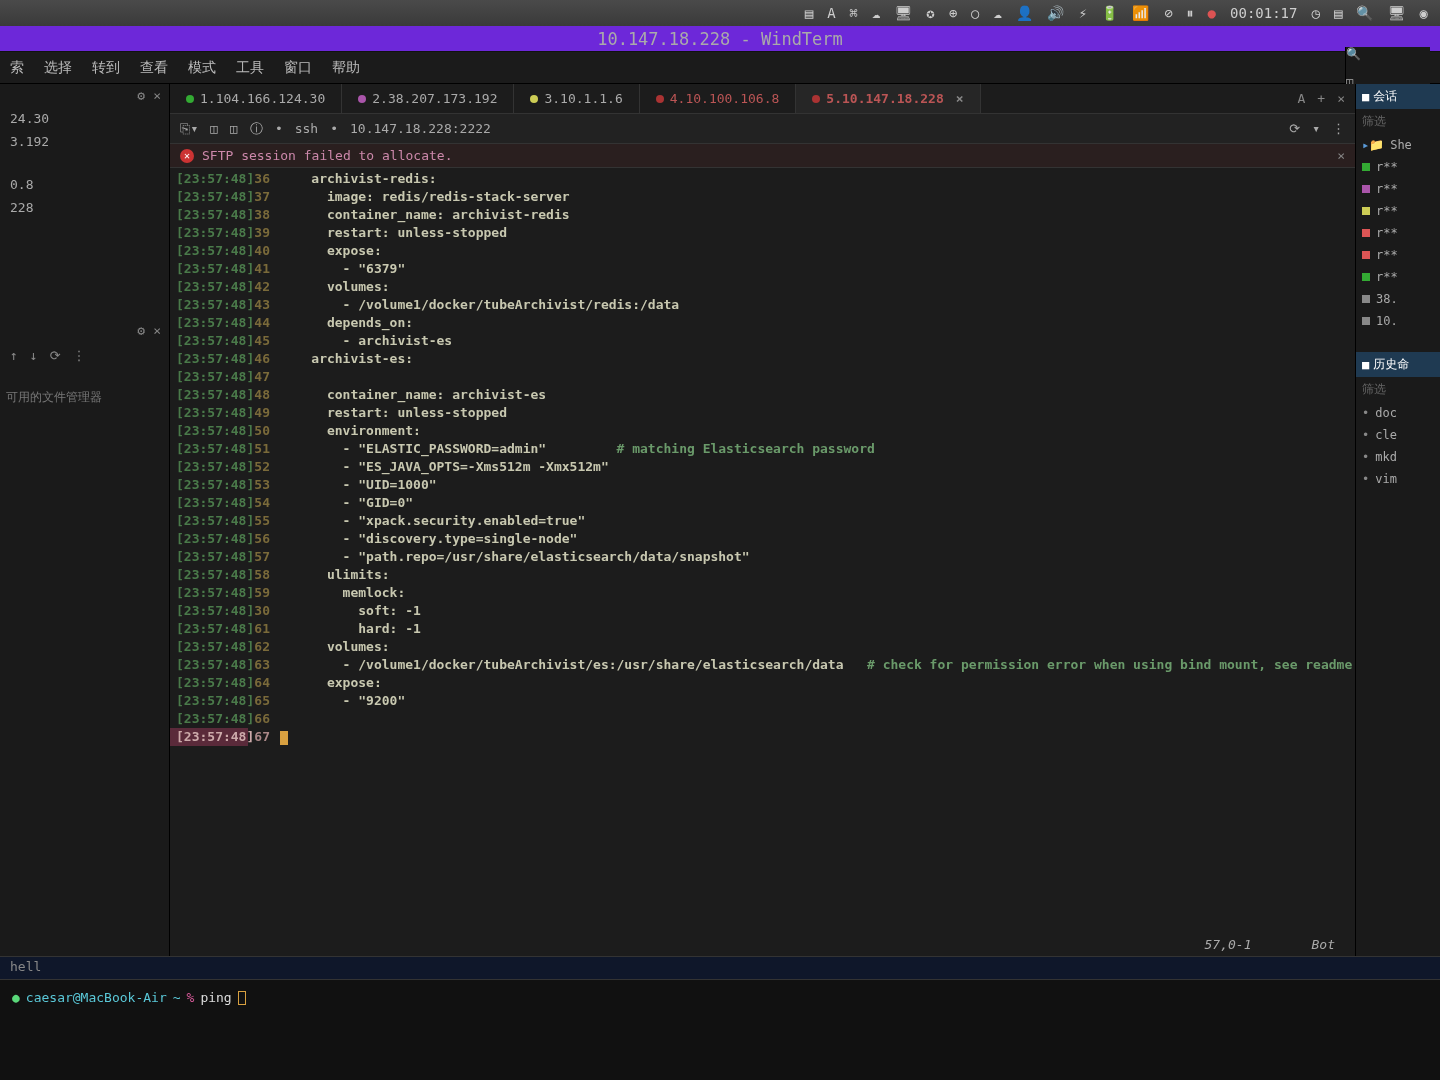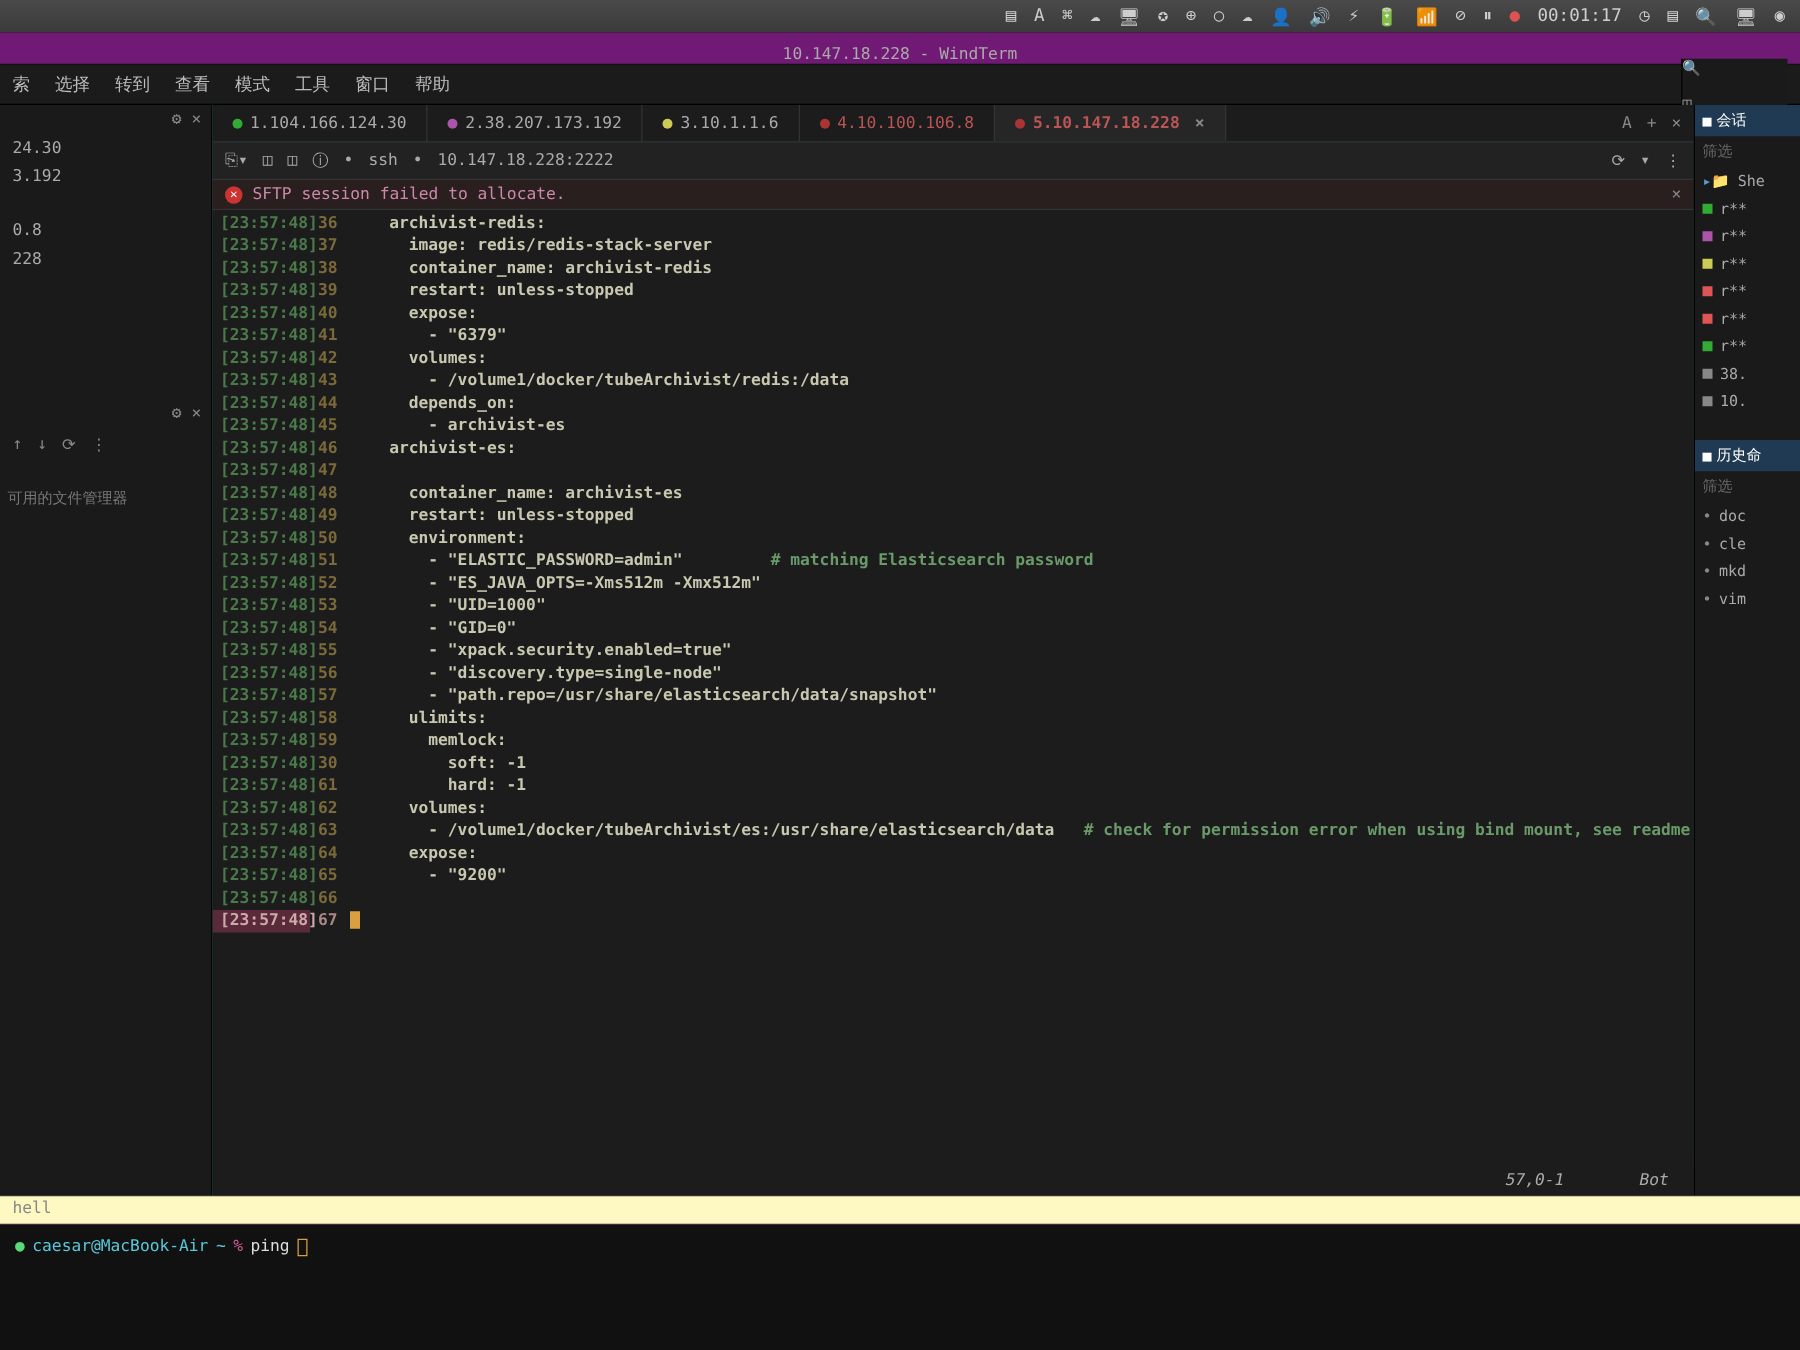--- a/index.html
+++ b/index.html
@@ -2,36 +2,36 @@
 <html><head>
 <meta charset="utf-8">
 <style>
 * { margin:0; padding:0; box-sizing:border-box; }
 html,body { width:1440px; height:1080px; overflow:hidden; background:#000; font-family:Menlo,Monaco,Consolas,monospace; font-size:13px; color:#ccc; }
 
 
 .menubar { height:26px; background:linear-gradient(#4a4a4a,#3a3a3a); display:flex; align-items:center; justify-content:flex-end; padding:0 12px; gap:14px; color:#ddd; font-size:14px; }
 .menubar .mi { opacity:.9; }
 
-.titlebar { height:26px; background:#701a75; display:flex; align-items:flex-end; justify-content:center; color:#aaa; font-size:13px; border-bottom:1px solid #111; }
+.titlebar { height:26px; background:#6d28d9; display:flex; align-items:center; justify-content:center; color:#aaa; font-size:17px; border-bottom:1px solid #111; }
 
 .appmenu { height:32px; background:#1b1b1b; display:flex; align-items:center; padding:0 10px; gap:20px; color:#bbb; font-size:14px; border-bottom:1px solid #000; }
 .appmenu .right { margin-left:auto; display:flex; gap:14px; }
 
 .appbody { display:flex; height:calc(100% - 26px - 26px - 32px - 34px - 90px); }
 
 
 .left { width:170px; background:#1a1a1a; border-right:1px solid #000; display:flex; flex-direction:column; font-size:13px; color:#aaa; }
 .left .hdr { display:flex; justify-content:flex-end; gap:8px; padding:4px 8px; color:#888; }
 .left .itm { padding:4px 10px; }
 .left .ctrls { display:flex; gap:12px; padding:6px 10px; color:#888; }
 .left .note { padding:20px 6px; color:#777; font-size:12px; }
 
 
-.main { flex:1; display:flex; flex-direction:column; background:#0f766e; min-width:0; }
+.main { flex:1; display:flex; flex-direction:column; background:#fde047; min-width:0; }
 
 .tabs { height:30px; display:flex; align-items:center; background:#1c1c1c; border-bottom:1px solid #333; }
 .tab { padding:0 16px; height:100%; display:flex; align-items:center; gap:6px; color:#aaa; border-right:1px solid #333; font-size:13px; }
 .tab .dot { width:8px; height:8px; border-radius:50%; }
 .tab.red .dot{background:#a33;} .tab.red{color:#b55;}
 .tab.active { background:#262626;font-weight:bold; }
 .tab .x { color:#888; margin-left:6px; }
 .tabs .tools { margin-left:auto; display:flex; gap:12px; padding:0 10px; color:#888; }
 
 .toolbar { height:30px; display:flex; align-items:center; gap:12px; padding:0 10px; background:#222; border-bottom:1px solid #333; color:#aaa; font-size:13px; }
@@ -54,21 +54,21 @@
 .vimstatus { position:absolute; bottom:0; right:0; padding:2px 20px; color:#aaa; background:#1c1c1c; font-size:13px; display:flex; gap:60px;font-style:italic;}
 
 
 .right { width:85px; background:#1a1a1a; border-left:1px solid #000; display:flex; flex-direction:column; font-size:12px; color:#aaa; }
 .right .hdr { background:#1f3a52; color:#fff; padding:4px 6px; font-size:12px; display:flex; align-items:center; gap:4px; }
 .right .row { padding:4px 6px; display:flex; align-items:center; gap:6px; }
 .right .sq { width:8px; height:8px; }
 .right .folder { color:#5a9ad8; }
 
 
-.shellhdr { height:24px; background:#fef9c3; color:#888; padding:2px 10px; border-top:1px solid #333; border-bottom:1px solid #333; font-size:13px;}
+.shellhdr { height:24px; background:#0f172a; color:#888; padding:2px 10px; border-top:1px solid #333; border-bottom:1px solid #333; font-size:13px;}
 .shell { height:240px; background:#111; padding:10px 12px; font-size:13px; color:#ccc; }
 .shell .prompt { display:flex; gap:6px; align-items:center; }
 .shell .user { color:#5ac8d8; }
 .shell .sym { color:#d85a9a; }
 .shell .cmd { color:#ddd; }
 .shell .curs { display:inline-block; width:8px; height:14px; border:1px solid #d8a040; }
 </style>
 </head>
 <body>
 

